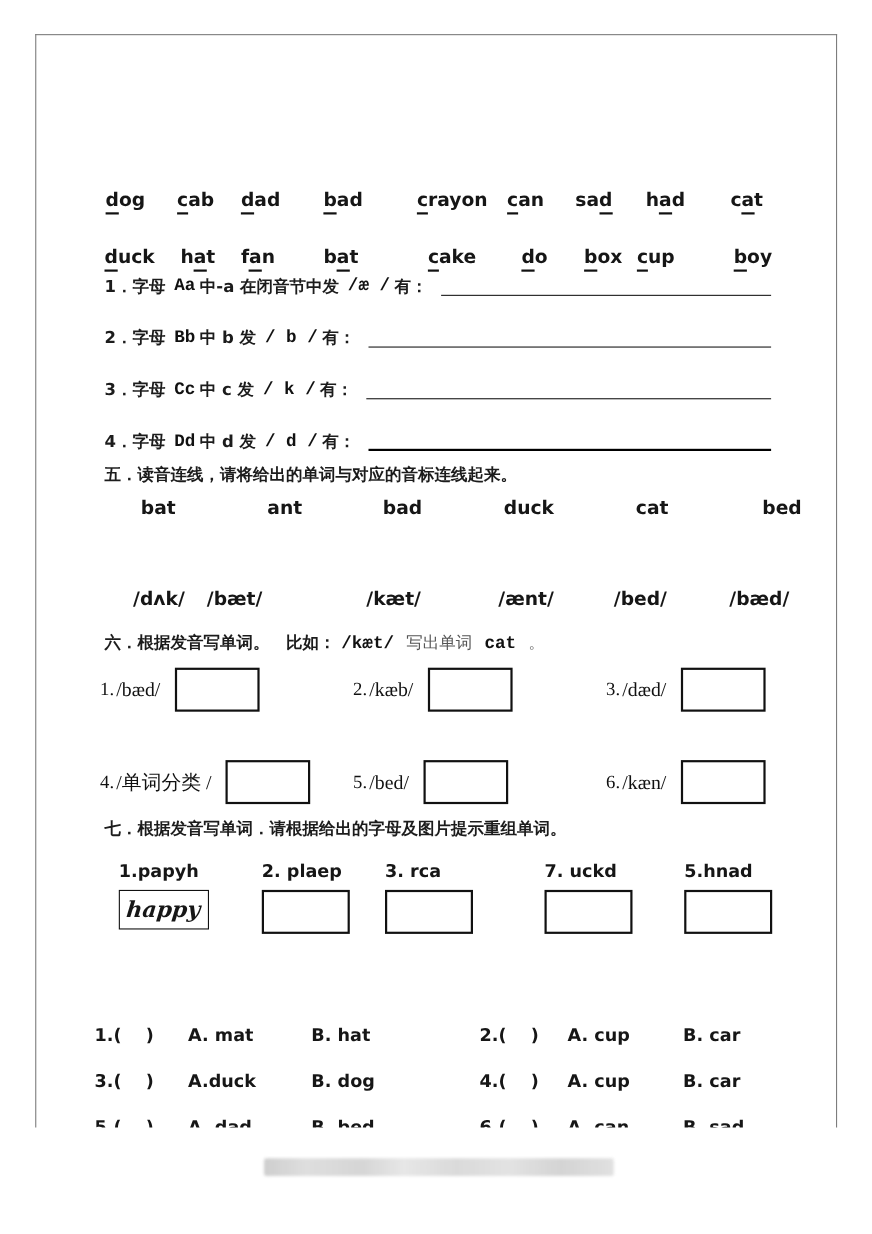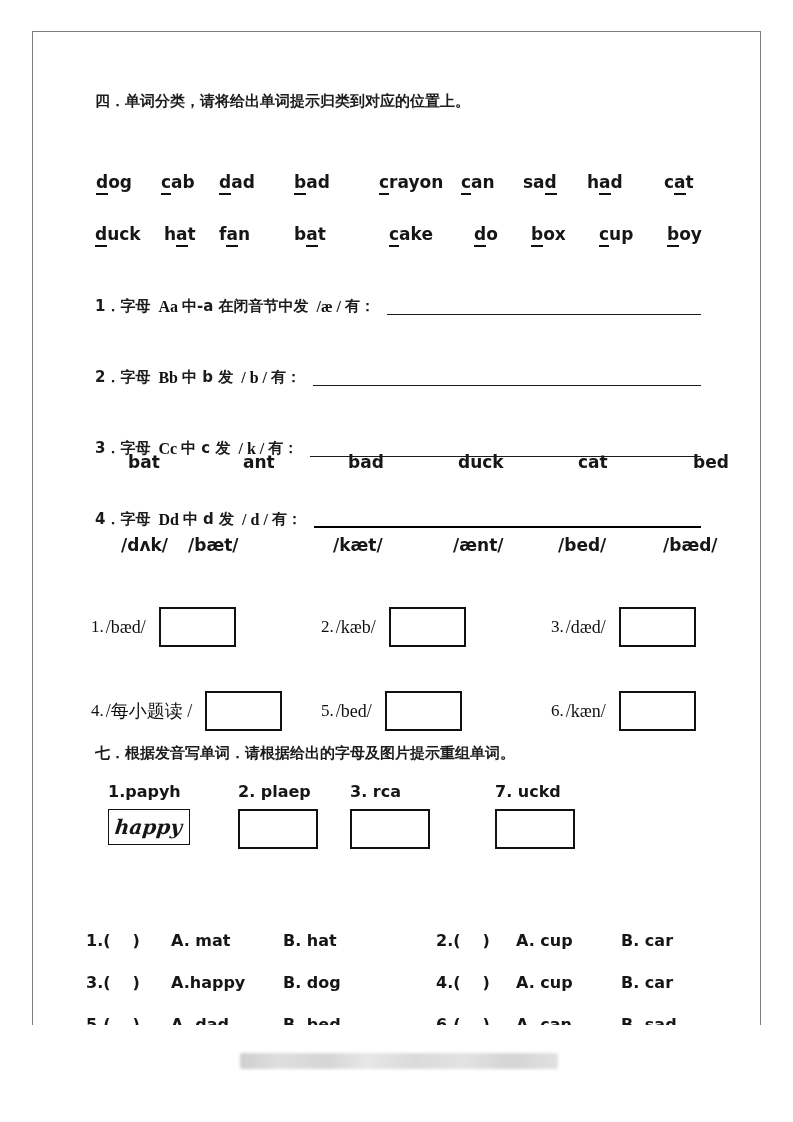--- a/index.html
+++ b/index.html
@@ -10,43 +10,43 @@
     font-family:"DejaVu Sans", sans-serif;
   }
   .frame {
     position:absolute; left:32px; top:31px; width:729px; height:994px;
     border-top:1px solid #7d7d7d; border-left:1px solid #7d7d7d; border-right:1px solid #7d7d7d;
     overflow:hidden; background:#fff;
   }
   
   .zh { font-family:"DejaVu Sans", sans-serif; font-size:15px; font-weight:600; color:#1c1c1c; }
   .zh-muted { color:#555; font-weight:500; }
-  .en-b { font-family:Liberation Serif, serif; font-weight:bold; font-size:16px; color:#111; }
+  .en-b { font-family:Liberation Mono, monospace; font-weight:bold; font-size:16px; color:#111; }
   .ipa-serif { font-family:"Liberation Serif", serif; font-size:18px; color:#111; }
   .num-serif { font-family:"Liberation Serif", serif; font-size:17px; color:#111; }
   .sec-title { position:absolute; left:62px; right:30px; white-space:nowrap; }
 
   
   .wordrow { position:absolute; left:62px; right:30px; height:26px; }
   .wordrow .word { position:absolute; top:0; font-weight:bold; font-size:17px; white-space:nowrap;text-align:right; }
   .ul { border-bottom:2px solid #111; padding-bottom:1px; }
   .row1 .word:nth-of-type(1){left:1px}   .row1 .word:nth-of-type(2){left:66px}
   .row1 .word:nth-of-type(3){left:124px} .row1 .word:nth-of-type(4){left:199px}
   .row1 .word:nth-of-type(5){left:284px} .row1 .word:nth-of-type(6){left:366px}
   .row1 .word:nth-of-type(7){left:428px} .row1 .word:nth-of-type(8){left:492px}
   .row1 .word:nth-of-type(9){left:569px}
   .row2 .word:nth-of-type(1){left:0}     .row2 .word:nth-of-type(2){left:69px}
   .row2 .word:nth-of-type(3){left:124px} .row2 .word:nth-of-type(4){left:199px}
   .row2 .word:nth-of-type(5){left:294px} .row2 .word:nth-of-type(6){left:379px}
-  .row2 .word:nth-of-type(7){left:436px} .row2 .word:nth-of-type(8){left:504px}
+  .row2 .word:nth-of-type(7){left:436px} .row2 .word:nth-of-type(8){left:484px}
   .row2 .word:nth-of-type(9){left:572px}
 
   
   .questions { position:absolute; left:62px; width:606px; top:216px; }
-  .q-row { display:flex; align-items:flex-end; line-height:25px; margin-bottom:22px; white-space:nowrap;margin-top:46px; }
+  .q-row { display:flex; align-items:flex-end; line-height:25px; margin-bottom:22px; white-space:nowrap; }
   .q-row .zh { margin-right:4px; }
   .q-row .en-b { margin:0 4px; }
   .qblank { flex:1; border-bottom:1.5px solid #1a1a1a; margin:0 0 4px 8px; height:18px; }
   .q-row:nth-of-type(4) .qblank { border-bottom-width:2.5px; border-color:#000; }
 
   
   .s5-words, .s5-ipa { position:absolute; left:62px; right:30px; height:26px; }
   .s5-words .word { position:absolute; font-weight:bold; font-size:17px; }
   .s5-words .word:nth-of-type(1){left:33px}  .s5-words .word:nth-of-type(2){left:148px}
   .s5-words .word:nth-of-type(3){left:253px} .s5-words .word:nth-of-type(4){left:363px}
@@ -88,21 +88,20 @@
     position:absolute; left:240px; top:1053px; width:318px; height:16px;
     background:linear-gradient(90deg,#c6c6c6 0%,#d9d9d9 12%,#cfcfcf 28%,#e3e3e3 40%,#d4d4d4 55%,#dedede 70%,#cdcdcd 85%,#dcdcdc 100%);
     filter:blur(1.5px); opacity:.85; border-radius:2px;
   }
 </style>
 </head>
 <body>
 
 <div class="frame">
 
-  <div class="sec-title zh" style="top:60px">四．单词分类，请将给出单词提示归类到对应的位置上。</div>
 
   <div class="wordrow row1" style="top:140px">
 
       <span class="word"><span></span><span class="ul">d</span><span>og</span></span>
 
       <span class="word"><span></span><span class="ul">c</span><span>ab</span></span>
 
       <span class="word"><span></span><span class="ul">d</span><span>ad</span></span>
 
       <span class="word"><span></span><span class="ul">b</span><span>ad</span></span>
@@ -171,20 +170,21 @@
       <div class="q-row">
         <span class="zh">4．字母</span>
         <span class="en-b">Dd</span>
         <span class="zh">中 d 发</span>
         <span class="en-b">/ d /</span>
         <span class="zh">有：</span>
         <span class="qblank"></span>
       </div>
     </div>
 
+  <div class="sec-title zh" style="top:390px">五．读音连线，请将给出的单词与对应的音标连线起来。</div>
 
   <div class="s5-words" style="top:420px">
 
   <span class="word">bat</span>
       <span class="word">ant</span>
       <span class="word">bad</span>
       <span class="word">duck</span>
       <span class="word">cat</span>
       <span class="word">bed</span>
     </div>
@@ -192,20 +192,28 @@
   <div class="s5-ipa" style="top:503px">
 
   <span class="ipa">/dʌk/</span>
       <span class="ipa">/bæt/</span>
       <span class="ipa">/kæt/</span>
       <span class="ipa">/ænt/</span>
       <span class="ipa">/bed/</span>
       <span class="ipa">/bæd/</span>
     </div>
 
+  <div class="sec-title" style="top:542px">
+    <span class="zh">六．根据发音写单词。</span>
+    <span class="zh" style="margin-left:10px">比如：</span>
+    <span class="en-b">/kæt/</span>
+    <span class="zh zh-muted" style="margin-left:6px">写出单词</span>
+    <span class="en-b" style="margin-left:6px">cat</span>
+    <span class="zh zh-muted" style="margin-left:6px">。</span>
+  </div>
 
   <div class="s6-row" style="top:575px">
 
       <span class="s6-item">
         <span class="num-serif">1.</span>
         <span class="ipa-serif">/bæd/</span>
         <span class="ansbox"></span>
       </span>
 
       <span class="s6-item">
@@ -218,21 +226,21 @@
         <span class="num-serif">3.</span>
         <span class="ipa-serif">/dæd/</span>
         <span class="ansbox"></span>
       </span>
     </div>
 
   <div class="s6-row" style="top:659px">
 
       <span class="s6-item">
         <span class="num-serif">4.</span>
-        <span class="ipa-serif">/每小题读 /</span>
+        <span class="ipa-serif">/单词分类 /</span>
         <span class="ansbox"></span>
       </span>
 
       <span class="s6-item">
         <span class="num-serif">5.</span>
         <span class="ipa-serif">/bed/</span>
         <span class="ansbox"></span>
       </span>
 
       <span class="s6-item">
@@ -267,35 +275,41 @@
         </span>
       </span>
 
       <span class="s7-col">
         <span class="s7-label">7. uckd</span>
         <span class="s7-box">
           <span class="handwriting"></span>
         </span>
       </span>
 
+      <span class="s7-col">
+        <span class="s7-label">5.hnad</span>
+        <span class="s7-box">
+          <span class="handwriting"></span>
+        </span>
+      </span>
     </div>
 
 
   <div class="s8-grid" style="top:896px">
 
       <span class="cell"><span>1.</span><span class="par">(</span><span class="pgap"></span><span class="par">)</span></span>
       <span class="cell">A. mat</span>
       <span class="cell">B. hat</span>
 
       <span class="cell"><span>2.</span><span class="par">(</span><span class="pgap"></span><span class="par">)</span></span>
       <span class="cell">A. cup</span>
       <span class="cell">B. car</span>
 
       <span class="cell"><span>3.</span><span class="par">(</span><span class="pgap"></span><span class="par">)</span></span>
-      <span class="cell">A.happy</span>
+      <span class="cell">A.duck</span>
       <span class="cell">B. dog</span>
 
       <span class="cell"><span>4.</span><span class="par">(</span><span class="pgap"></span><span class="par">)</span></span>
       <span class="cell">A. cup</span>
       <span class="cell">B. car</span>
 
       <span class="cell"><span>5.</span><span class="par">(</span><span class="pgap"></span><span class="par">)</span></span>
       <span class="cell">A. dad</span>
       <span class="cell">B. bed</span>
 

